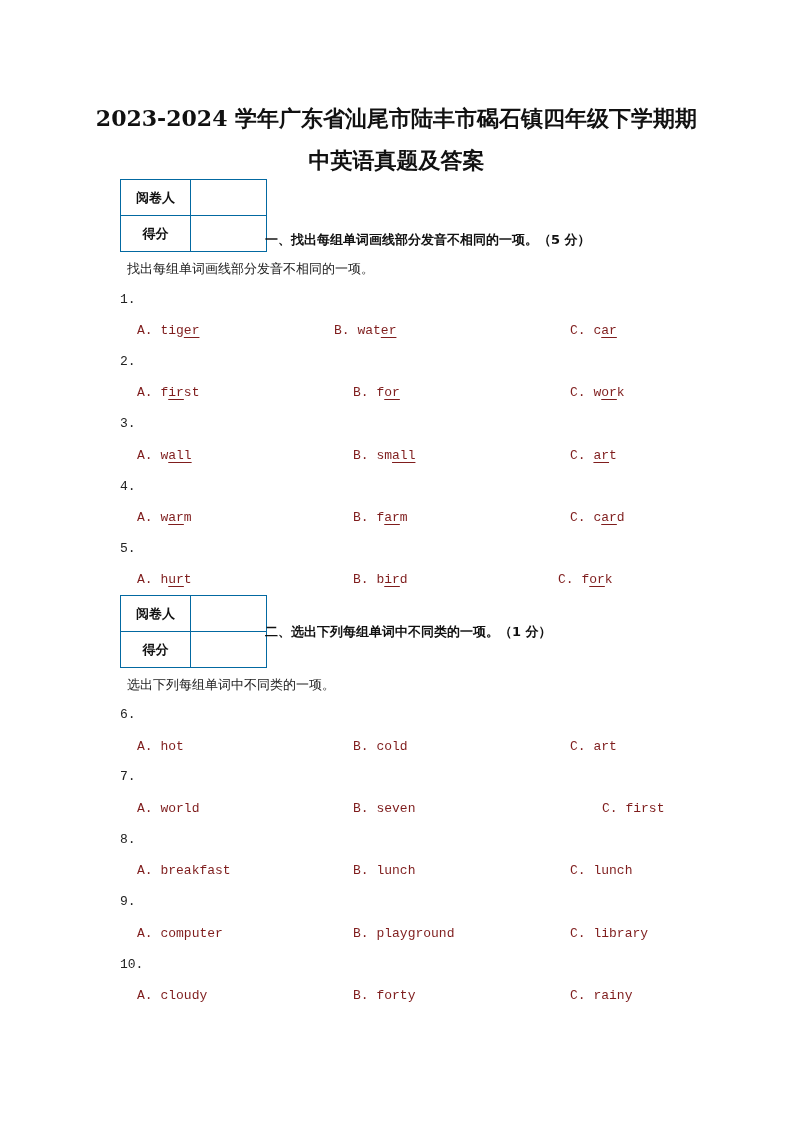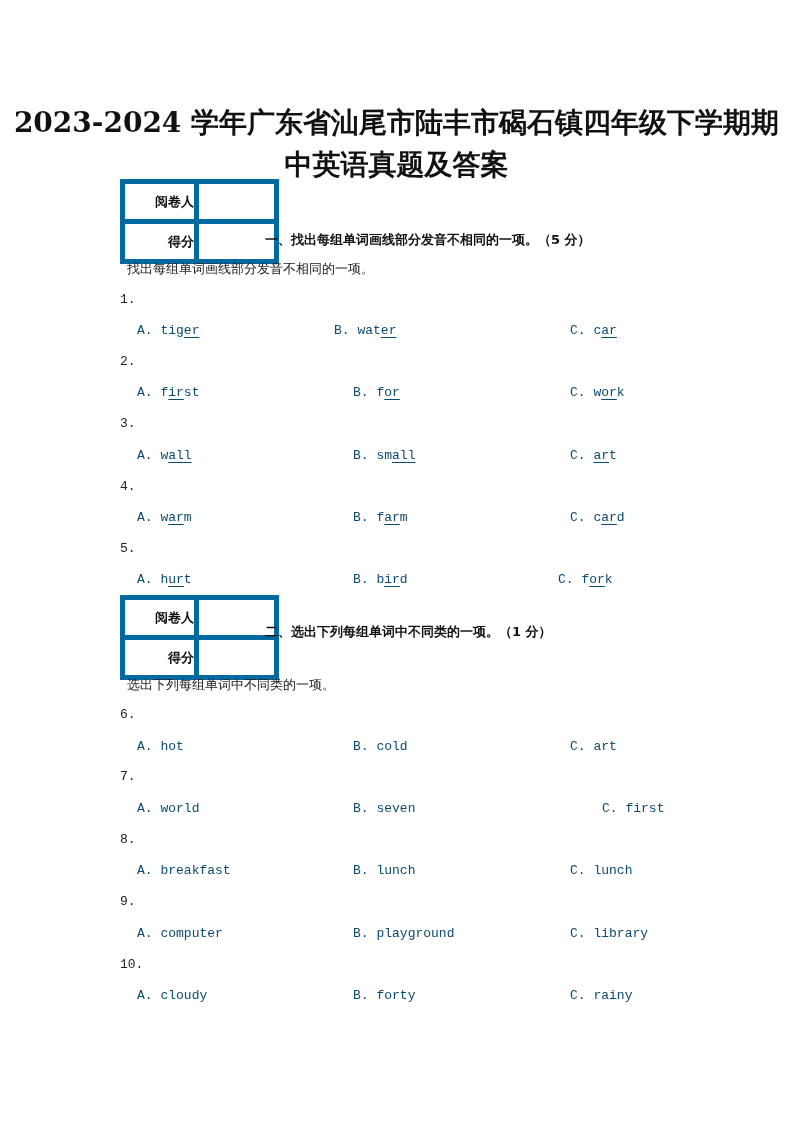--- a/index.html
+++ b/index.html
@@ -1,27 +1,27 @@
 <!DOCTYPE html>
 <html><head>
 <meta charset="utf-8">
 <style>
   html, body { margin: 0; padding: 0; background: #ffffff; }
   body { width: 793px; height: 1122px; position: relative; overflow: hidden; color: #111; }
-  .title { position: absolute; left: 0; width: 793px; text-align: center; font-family: "DejaVu Serif", serif; font-weight: bold; font-size: 28px; color: #111; }
+  .title { position: absolute; left: 0; width: 793px; text-align: center; font-family: "DejaVu Serif", serif; font-weight: bold; font-size: 22px; color: #111; }
   .t1 { top: 104px; }
   .t2 { top: 146px; }
   .score-table { position: absolute; left: 120px; border-collapse: collapse; font-family: "DejaVu Sans", sans-serif; font-size: 13px; font-weight: bold; }
-  .score-table td { border: 5px solid #0369a1; height: 35px; text-align: right; padding: 0; }
+  .score-table td { border: 1px solid #0369a1; height: 35px; text-align: center; padding: 0; }
   .score-table td.lbl { width: 69px; }
   .score-table td.val { width: 75px; }
   .sec-head { position: absolute; font-family: "DejaVu Sans", sans-serif; font-weight: bold; font-size: 13px; color: #111; white-space: nowrap; }
   .instr { position: absolute; left: 127px; font-family: "DejaVu Serif", serif; font-size: 13px; color: #222; }
   .qnum { position: absolute; left: 120px; font-family: "Liberation Mono", monospace; font-size: 13px; color: #222; }
-  .opt { position: absolute; font-family: "Liberation Mono", monospace; font-size: 13px; color: #0c4a6e; white-space: pre; }
+  .opt { position: absolute; font-family: "Liberation Mono", monospace; font-size: 13px; color: #7f1d1d; white-space: pre; }
   .u { text-decoration: underline; text-underline-offset: 3px; }
 </style>
 </head>
 <body>
 
 <div class="title t1">2023-2024 学年广东省汕尾市陆丰市碣石镇四年级下学期期</div>
 <div class="title t2">中英语真题及答案</div>
 
 <table class="score-table" style="top:179px;">
   <tbody>

